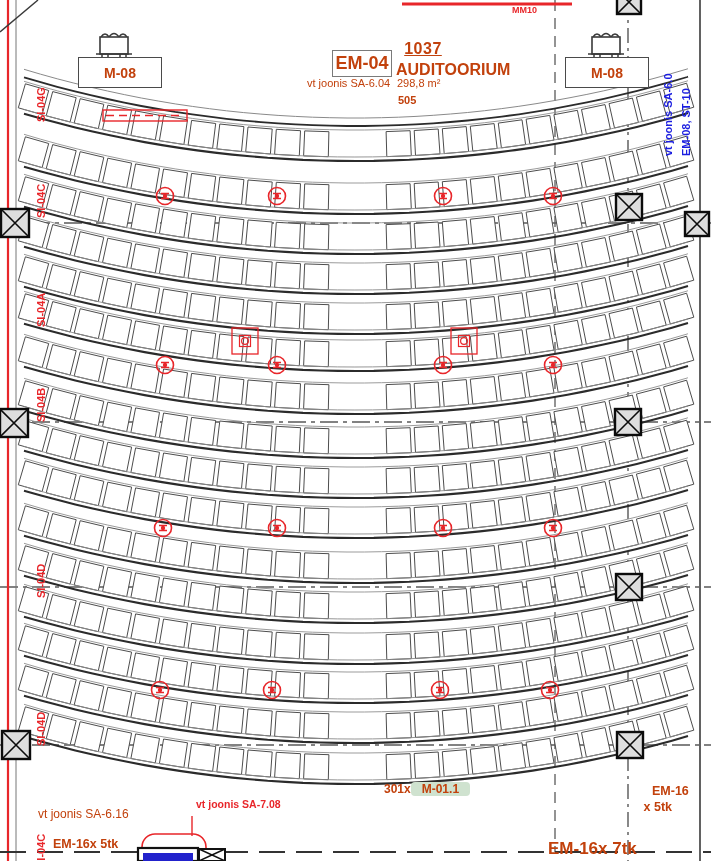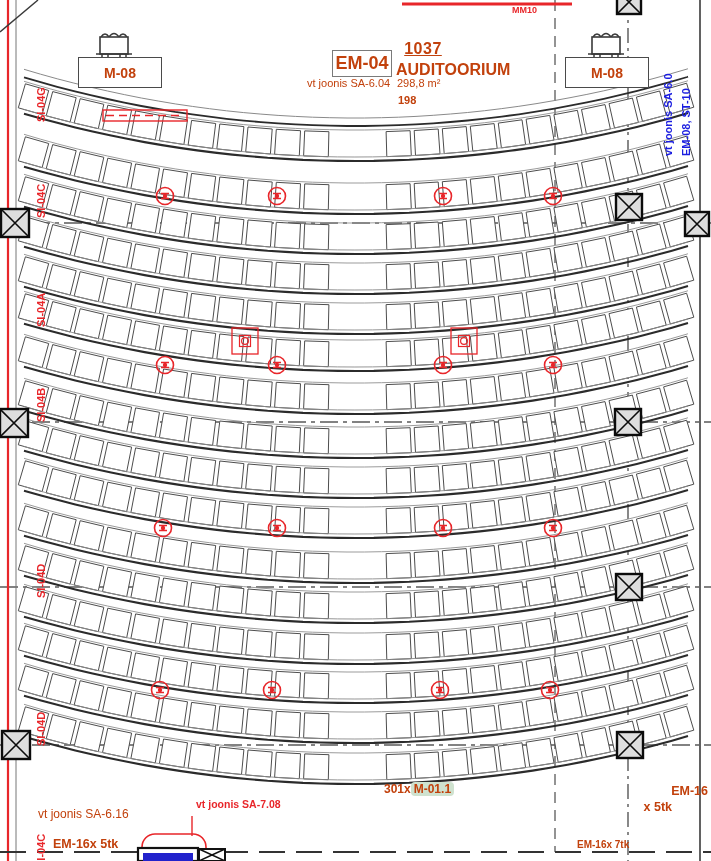--- a/index.html
+++ b/index.html
@@ -11,21 +11,21 @@
   .red{color:#e8262a;}
   .vtext{writing-mode:vertical-rl;transform:rotate(180deg);}
   .room-number{font-size:16px;font-weight:bold;text-decoration:underline;letter-spacing:.5px;}
   .room-name{font-size:16px;font-weight:bold;}
   .note{font-size:11px;font-weight:bold;}
   .small-note{font-size:11px;}
   .eq-box{position:absolute;border:1.5px solid #4a4a4a;background:#fff;display:flex;
     align-items:center;justify-content:center;font-weight:bold;}
   .si-label{font-size:11px;font-weight:bold;color:#e8262a;height:70px;text-align:left;}
   .rv-note{font-size:11px;font-weight:bold;color:#1b1ee0;height:150px;}
-  .hl{background:#cfe2cf;border-radius:4px;padding:0 3px;}
+  .hl{background:#cfe2cf;border-radius:4px;padding:0 11px;}
   .u{}
 </style>
 </head>
 <body>
 
 <div id="plan">
   <svg id="cad" width="711" height="861" viewBox="0 0 711 861">
       <path d="M0 223H711" stroke="#5a5a5a" stroke-width="1.4" stroke-dasharray="18 5 4 5" fill="none"></path>
       <path d="M0 422H711" stroke="#5a5a5a" stroke-width="1.4" stroke-dasharray="18 5 4 5" fill="none"></path>
       <path d="M0 587H711" stroke="#5a5a5a" stroke-width="1.4" stroke-dasharray="18 5 4 5" fill="none"></path>
@@ -529,21 +529,21 @@
       <rect x="138" y="848" width="60" height="13" fill="#fff" stroke="#111" stroke-width="2.2"></rect>
       <rect x="143" y="853" width="50" height="8" fill="#2222cc" stroke="none"></rect>
       <rect x="199" y="849" width="26" height="12" fill="#fff" stroke="#111" stroke-width="2"></rect>
       <path d="M199 849l26 12 M225 849l-26 12" stroke="#111" stroke-width="1.4" fill="none"></path>
     </svg>
 
   <div class="txt blue room-number" style="left:397px;top:41px;width:52px;text-align:center;">1037</div>
   <div class="txt blue room-name" style="left:396px;top:62px;">AUDITOORIUM</div>
   <div class="txt blue small-note" style="left:307px;top:78px;">vt joonis SA-6.04</div>
   <div class="txt blue small-note" style="left:397px;top:78px;">298,8 m²</div>
-  <div class="txt blue note" style="left:398px;top:95px;">198</div>
+  <div class="txt blue note" style="left:398px;top:95px;">505</div>
 
   <div class="eq-box blue" style="left:78px;top:57px;width:82px;height:29px;font-size:14px;">
     <span>M-08</span>
   </div>
   <div class="eq-box blue" style="left:565px;top:57px;width:82px;height:29px;font-size:14px;">
     <span>M-08</span>
   </div>
   <div class="eq-box blue" style="left:332px;top:50px;width:58px;height:25px;font-size:18px;border-color:#7a7a7a;">
     <span>EM-04</span>
   </div>
@@ -557,16 +557,16 @@
   <div class="txt vtext si-label" style="left:36px;top:676px;">SI-04D</div>
   <div class="txt vtext si-label" style="left:36px;top:798px;">SI-04C</div>
 
   <div class="txt vtext rv-note" style="left:663px;top:6px;">vt joonis SA-6.0</div>
   <div class="txt vtext rv-note" style="left:681px;top:6px;">EM-08, ST-10</div>
 
   <div class="txt blue" style="left:38px;top:808px;font-size:12px;font-weight:normal;">vt joonis SA-6.16</div>
   <div class="txt blue" style="left:33px;top:838px;font-size:12.5px;font-weight:bold;padding-left:20px;">EM-16x 5tk</div>
   <div class="txt red u" style="left:196px;top:799px;font-size:10.5px;font-weight:bold;">vt joonis SA-7.08</div>
   <div class="txt blue" style="left:384px;top:783px;font-size:12px;font-weight:bold;"><span>301x</span><span class="hl">M-01.1</span></div>
-  <div class="txt blue" style="left:652px;top:785px;width:56px;text-align:right;font-size:12.5px;font-weight:bold;">EM-16</div>
+  <div class="txt blue" style="left:652px;top:785px;width:56px;text-align:left;font-size:12.5px;font-weight:bold;">EM-16</div>
   <div class="txt blue" style="left:616px;top:801px;width:56px;text-align:right;font-size:12.5px;font-weight:bold;">x 5tk</div>
-  <div class="txt blue" style="left:577px;top:840px;font-size:10px;font-weight:bold;">EM-16x 7tk</div>
+  <div class="txt blue" style="left:548px;top:840px;font-size:17px;font-weight:bold;">EM-16x 7tk</div>
 </div>
 
 </body></html>

